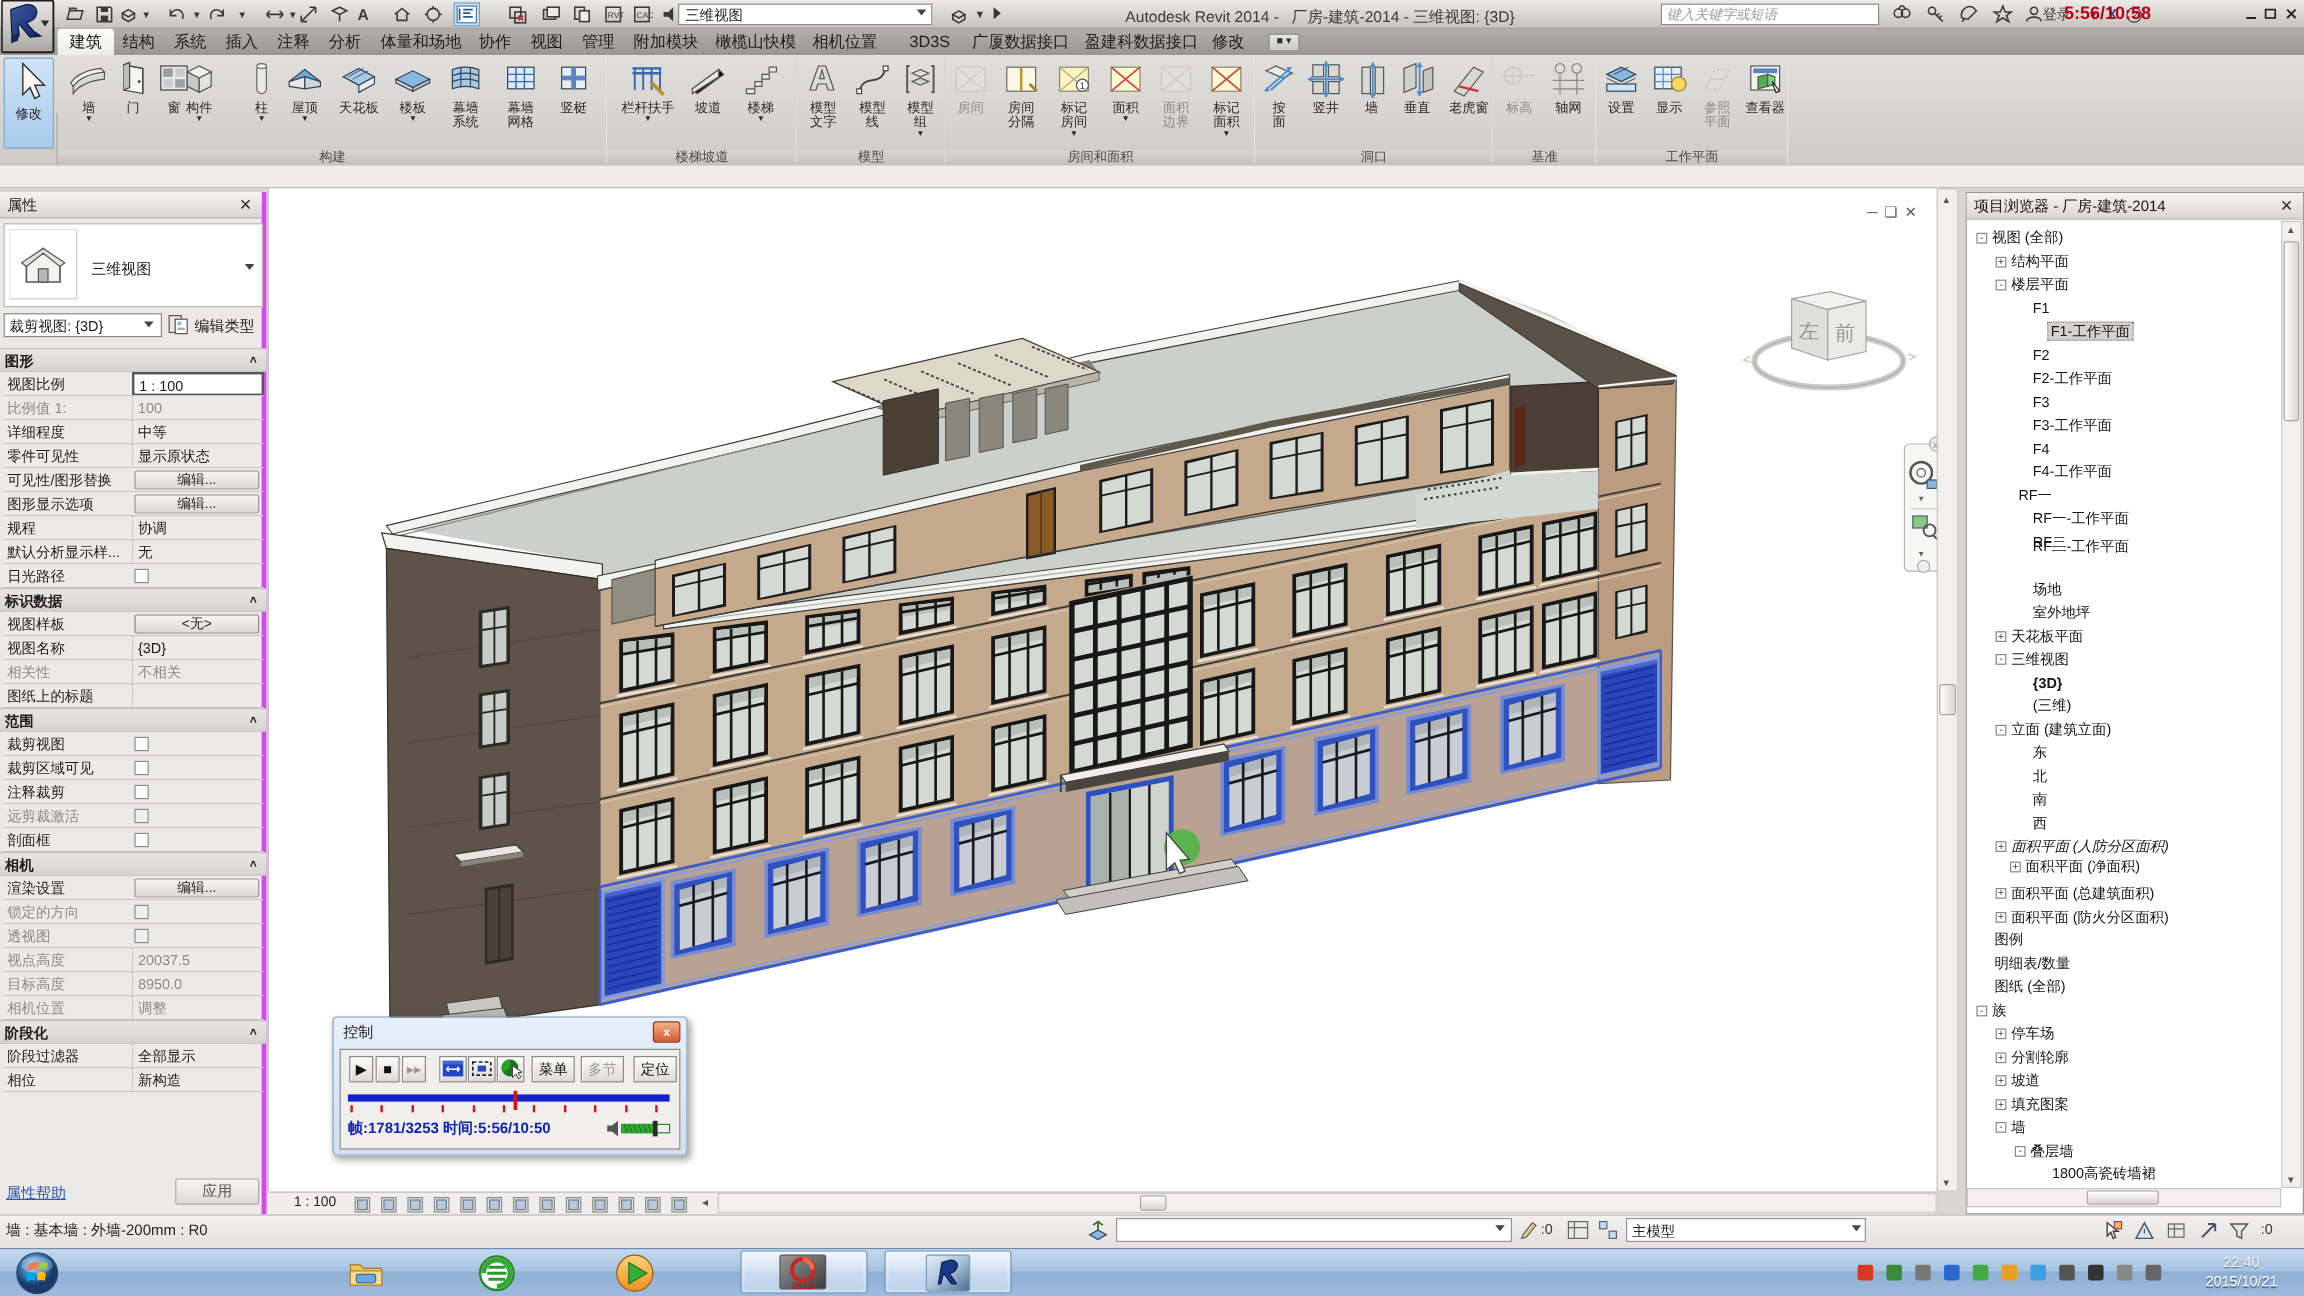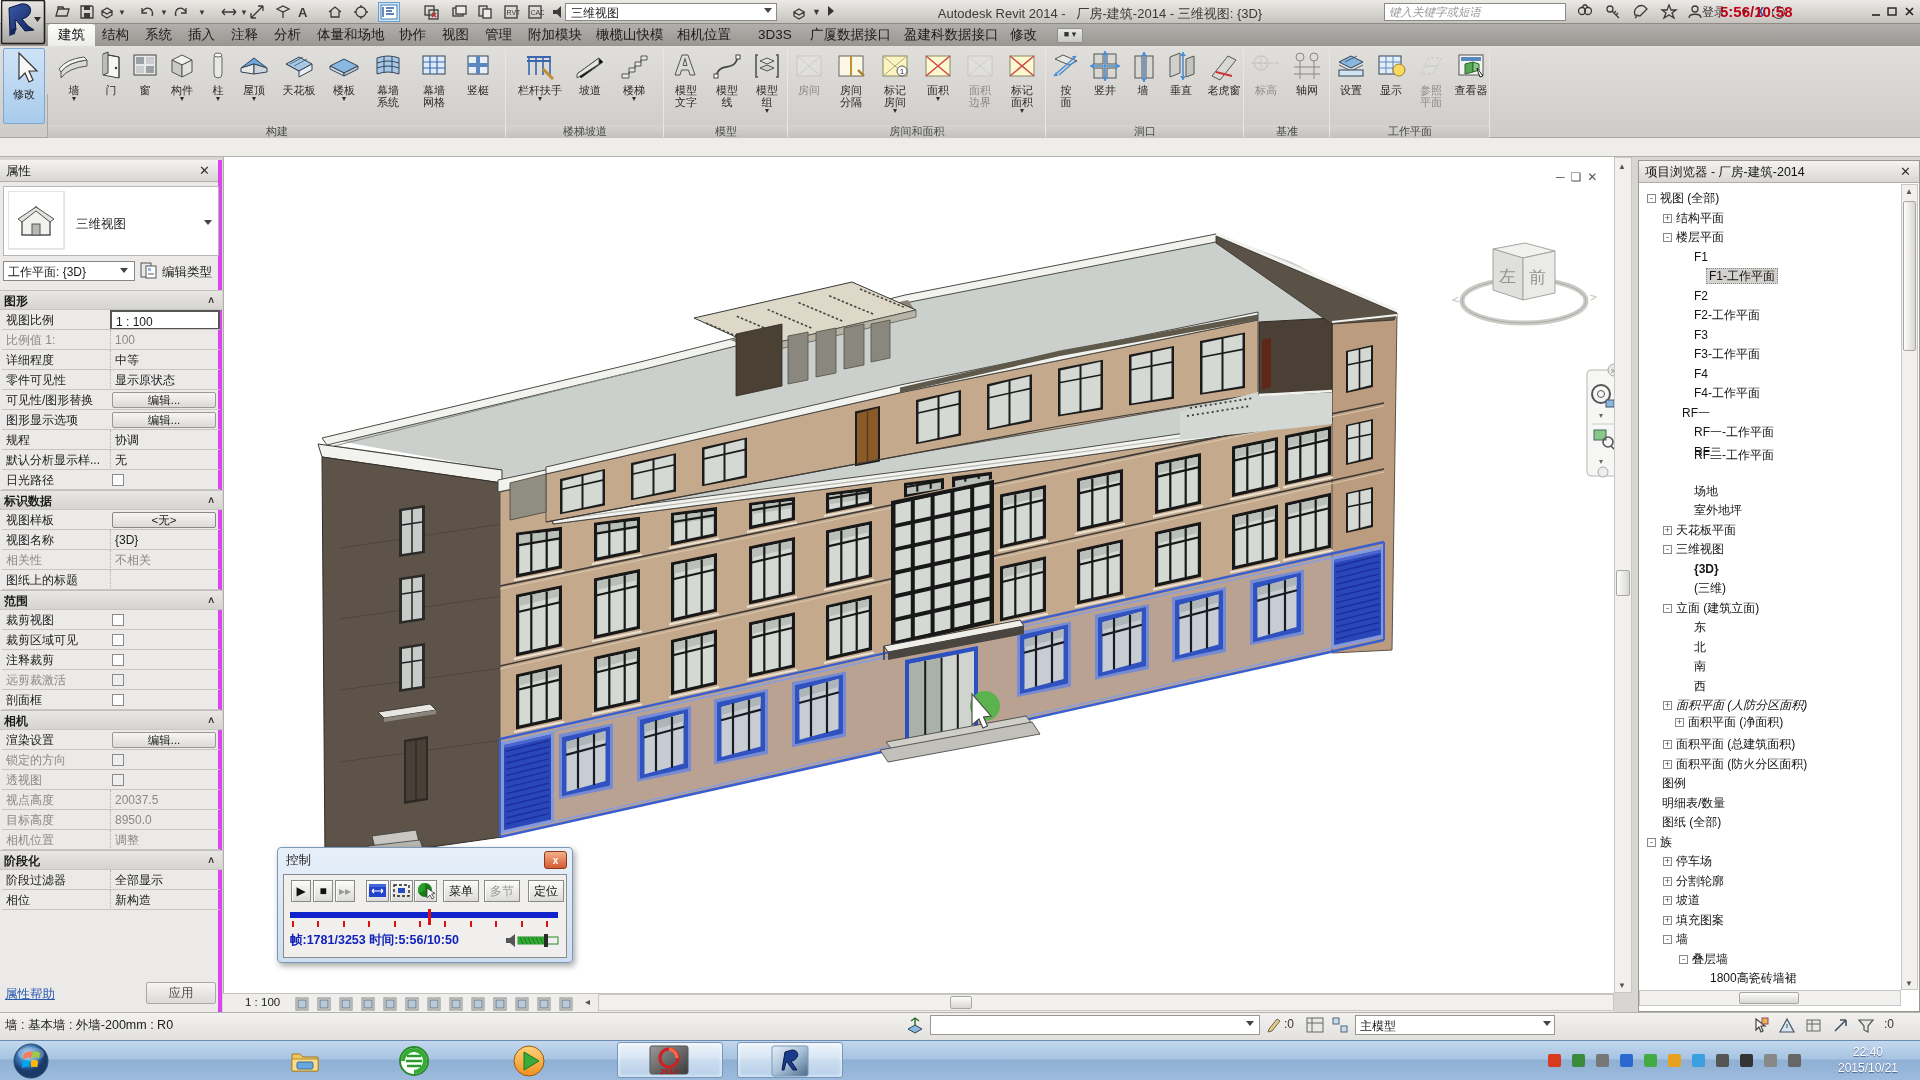--- a/index.html
+++ b/index.html
@@ -249,21 +249,21 @@
           <svg width="32" height="32">
             <rect x="5" y="5" width="22" height="20" fill="#e8e8e6" stroke="#444"></rect>
             <rect x="7" y="7" width="8" height="7" fill="#9aa0a6"></rect>
             <rect x="17" y="7" width="8" height="7" fill="#c8ccd0"></rect>
             <rect x="7" y="16" width="8" height="7" fill="#c8ccd0"></rect>
             <rect x="17" y="16" width="8" height="7" fill="#9aa0a6"></rect>
           </svg>
         </div>
         <div>窗</div>
       </div>
-      <div class="rbtn" style="left:114px;width:40px">
+      <div class="rbtn" style="left:98px;width:40px">
         <div class="ric">
           <svg width="32" height="32">
             <path d="M6 10 L16 5 L26 10 L16 15 Z" fill="#f0f0ee" stroke="#555"></path>
             <path d="M6 10 L6 22 L16 27 L16 15 Z" fill="#c9c9c6" stroke="#555"></path>
             <path d="M26 10 L26 22 L16 27 L16 15 Z" fill="#e2e2df" stroke="#555"></path>
           </svg>
         </div>
         <div>构件</div>
         <div style="font-size:8px;line-height:6px">▾</div>
       </div>
@@ -606,21 +606,21 @@
     <div class="abs" style="right:8px;top:3px;font-size:13px;color:#333;">✕</div>
     <div class="abs" style="left:3px;top:26px;width:216px;height:70px;background:#fff;border:1px solid #b8b6b2;"></div>
     <svg class="abs" style="left:8px;top:31px" width="58" height="60">
       <rect x="0" y="0" width="56" height="58" fill="#fff" stroke="#ccc"></rect>
 <path d="M14 28 L28 16 L42 28 L42 44 L14 44 Z" fill="#f2f2ef" stroke="#555" stroke-width="1.4"></path>
 <path d="M28 16 L46 28 L42 31 L28 20 L14 31 L10 28 Z" fill="#e0e0dc" stroke="#555"></path>
 <rect x="24" y="33" width="8" height="11" fill="#b8b8b4" stroke="#555"></rect>
     </svg>
     <div class="abs" style="left:76px;top:56px;font-size:12.5px;">三维视图</div>
     <div class="abs" style="left:204px;top:60px;width:0;height:0;border-left:4px solid transparent;border-right:4px solid transparent;border-top:5px solid #444;"></div>
-    <div class="abs" style="left:3px;top:101px;width:132px;height:20px;background:#fff;border:1px solid #8a8886;font-size:12px;padding:2px 4px;">工作平面: {3D}</div>
+    <div class="abs" style="left:3px;top:101px;width:132px;height:20px;background:#fff;border:1px solid #8a8886;font-size:12px;padding:2px 4px;">裁剪视图: {3D}</div>
     <div class="abs" style="left:120px;top:108px;width:0;height:0;border-left:4px solid transparent;border-right:4px solid transparent;border-top:5px solid #444;"></div>
     <svg class="abs" style="left:140px;top:102px" width="18" height="18">
       <rect x="1" y="1" width="10" height="14" fill="#e8e8e6" stroke="#555"></rect>
       <rect x="6" y="4" width="10" height="12" fill="#fff" stroke="#555"></rect>
       <rect x="8" y="6" width="3" height="3" fill="#88b8e0"></rect>
       <rect x="8" y="11" width="6" height="2" fill="#aaa"></rect>
     </svg>
     <div class="abs" style="left:162px;top:104px;font-size:12.5px;text-align:right;">编辑类型</div>
     <div class="prow hdr" style="top:130px;left:0;width:222px;">
       <span class="lbl">图形</span>

